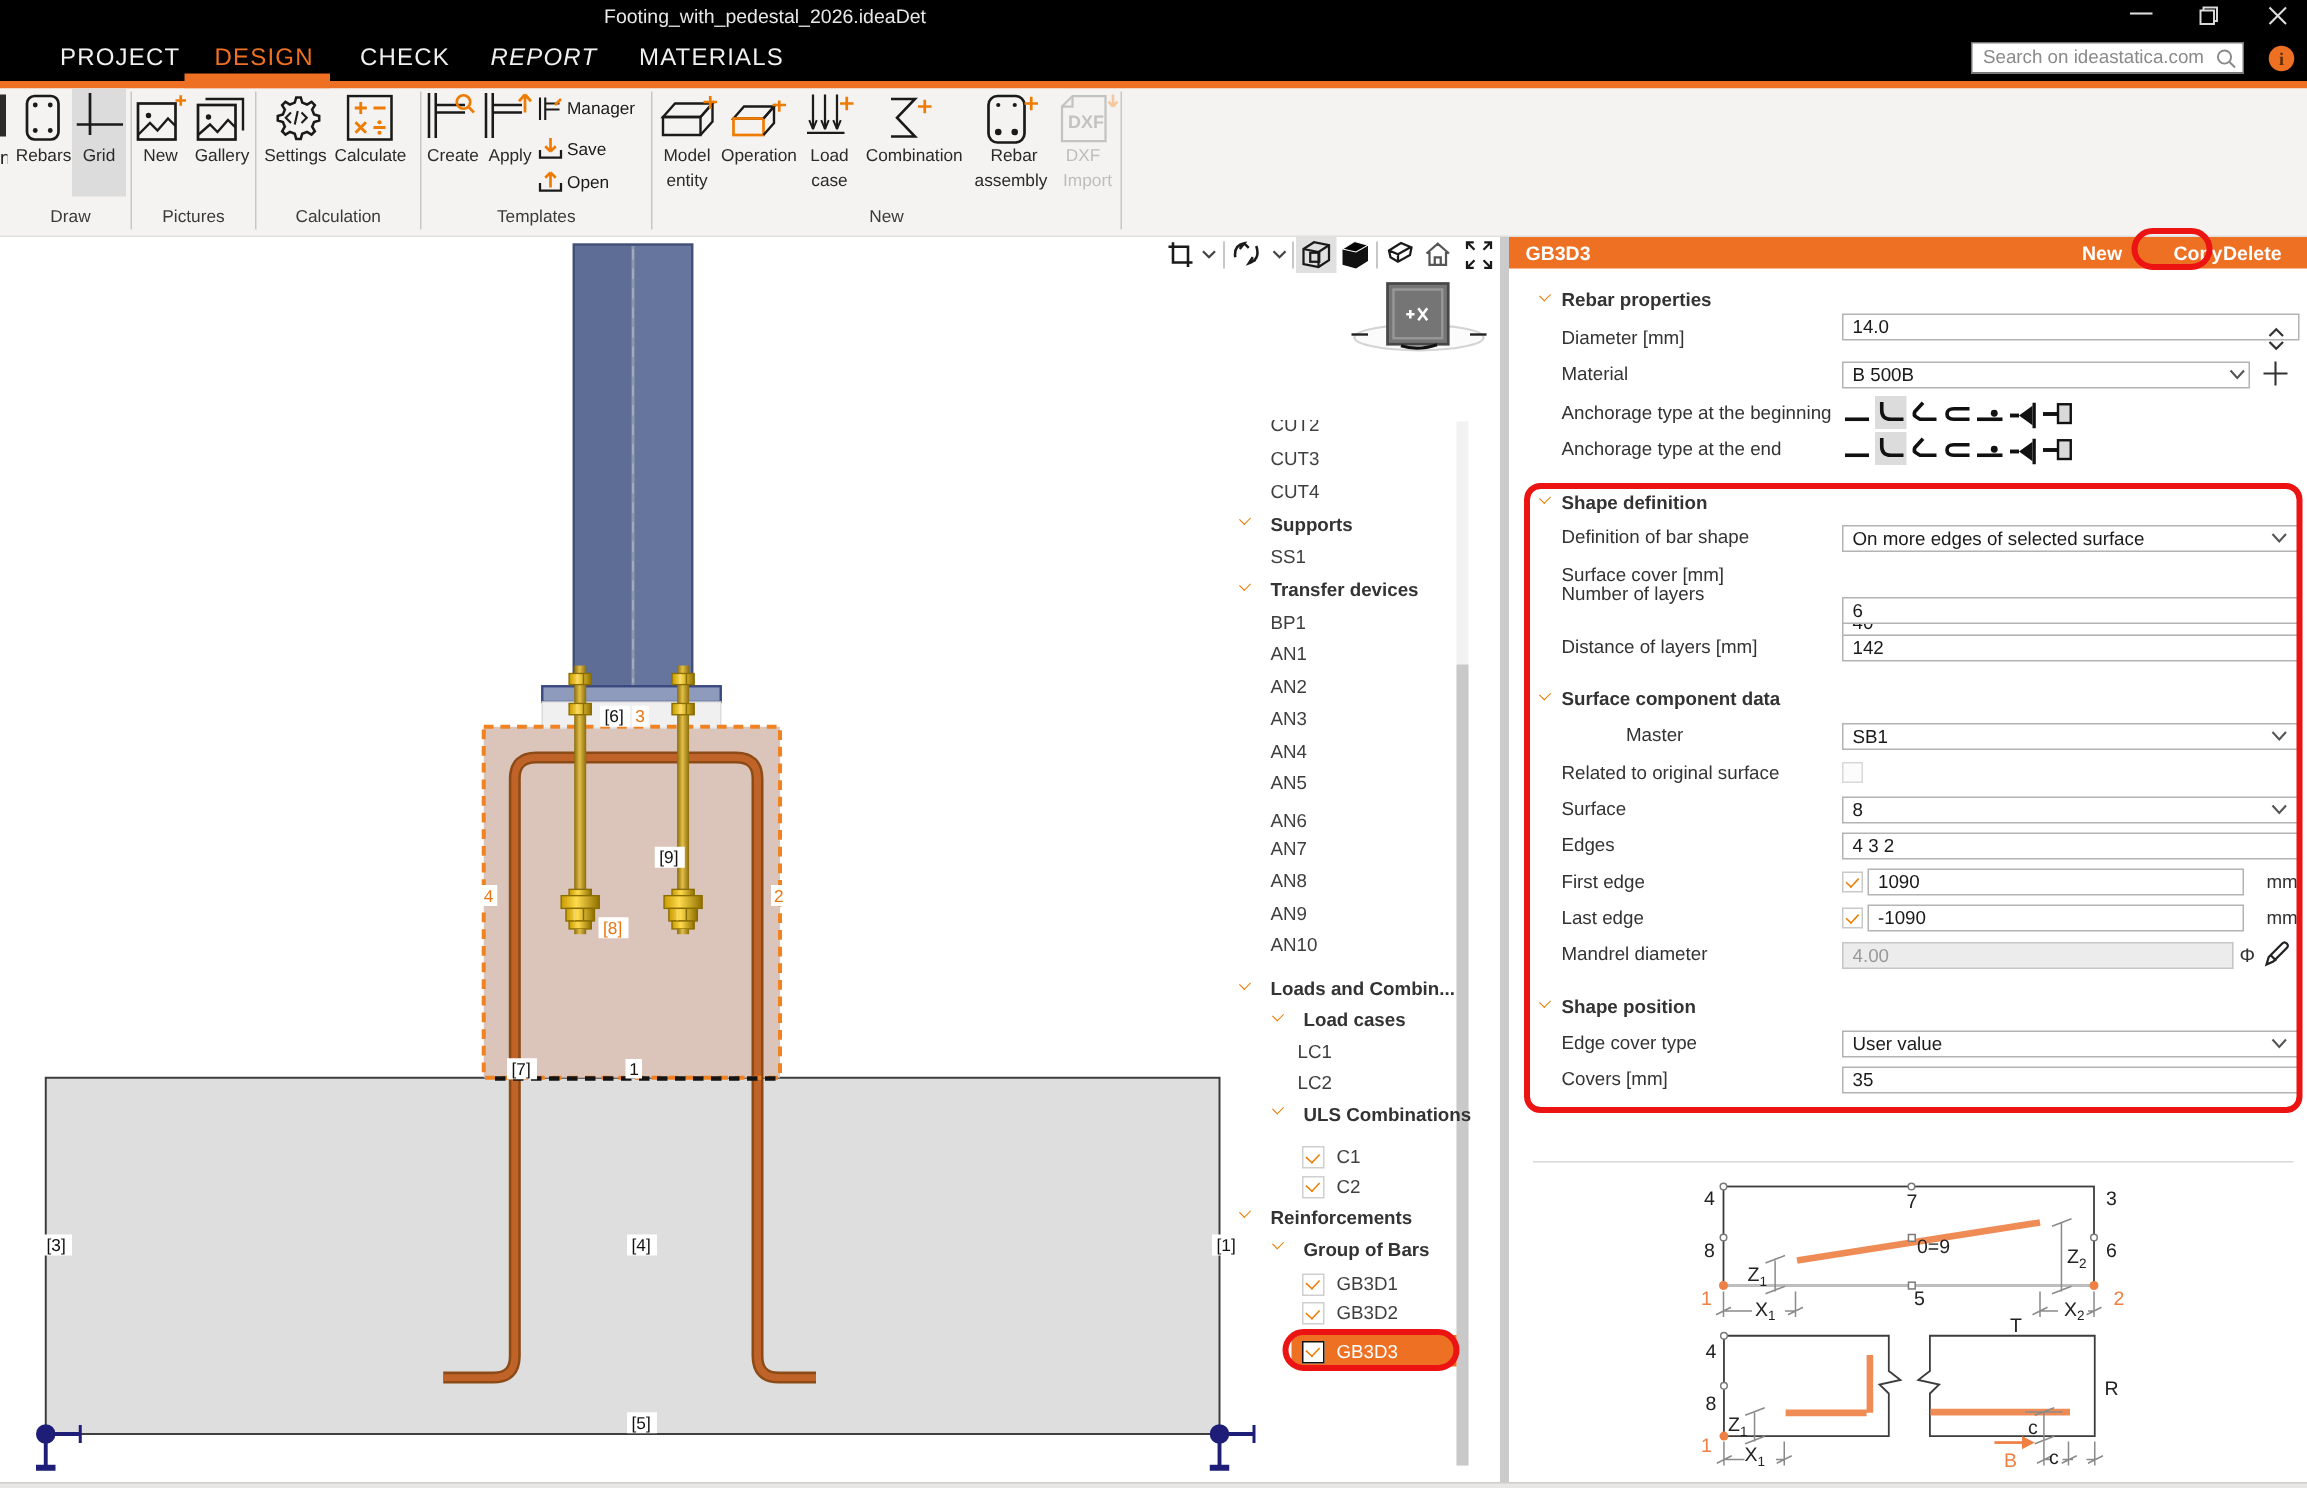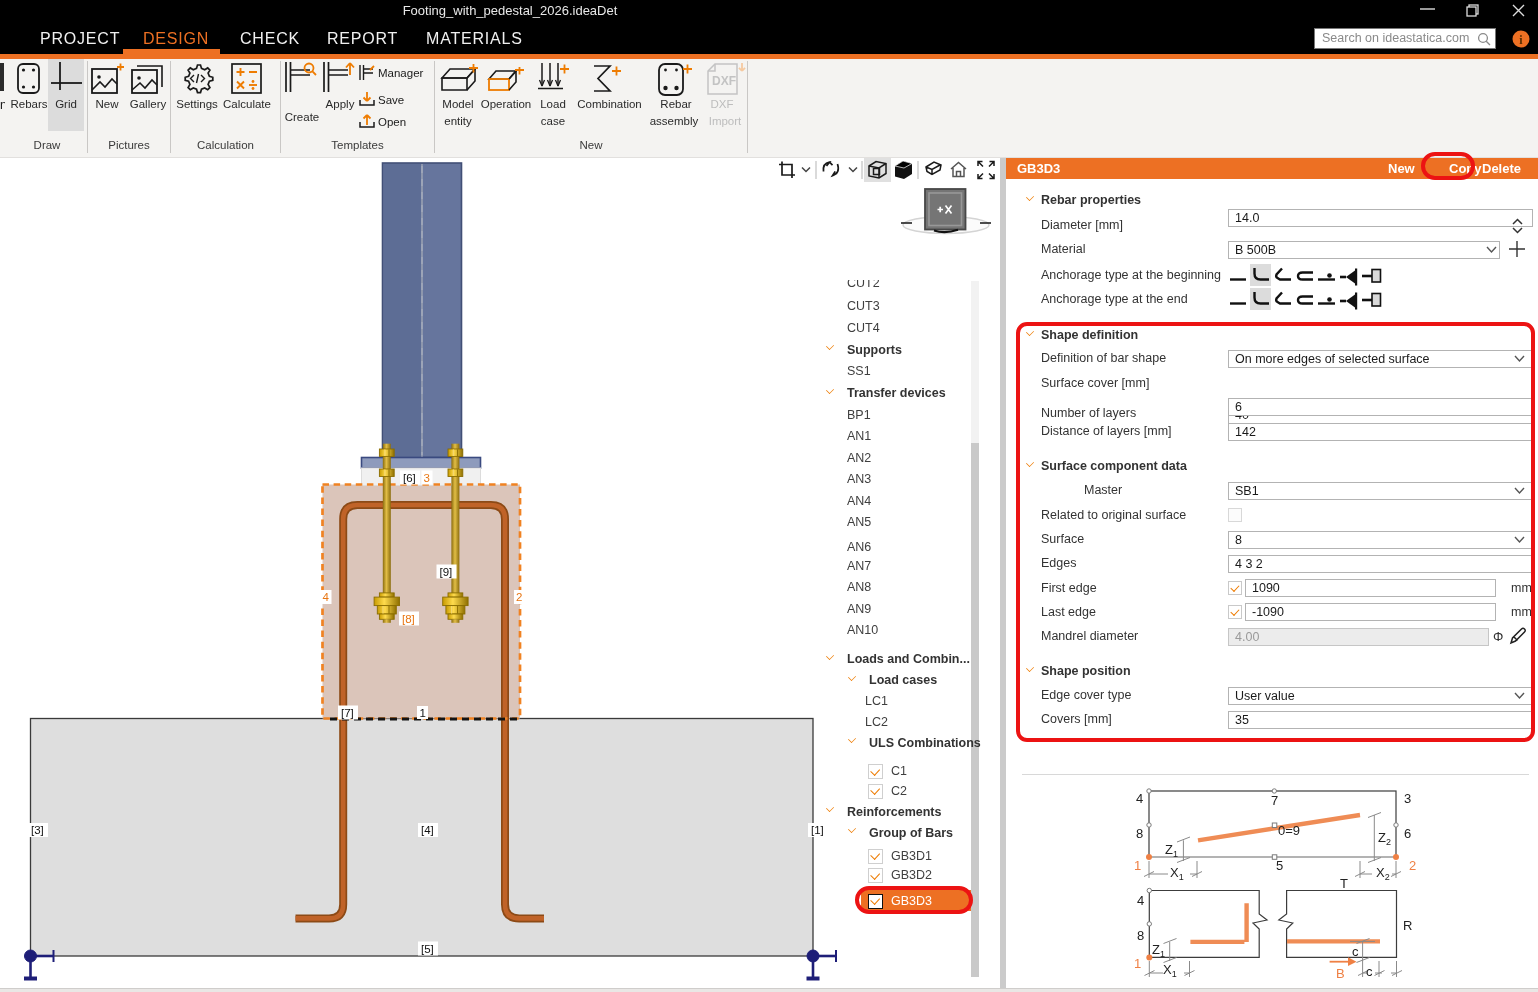--- a/index.html
+++ b/index.html
@@ -44,21 +44,21 @@
 </style>
 </head>
 <body>
 <div id="app">
 
   <div id="titlebar">
     <div id="titletext">Footing_with_pedestal_2026.ideaDet</div>
     <div class="tab" style="left:40px;">PROJECT</div>
     <div class="tab" style="left:143px;color:#ed7023;">DESIGN</div>
     <div class="tab" style="left:240px;">CHECK</div>
-    <div class="tab" style="left:327px;">REPORT</div>
+    <div class="tab" style="left:327px;font-style:italic;">REPORT</div>
     <div class="tab" style="left:426px;">MATERIALS</div>
     <svg class="abs" style="left:1414px;top:4px;" width="120" height="16">
       <line x1="6" y1="5" x2="21" y2="5" stroke="#ddd" stroke-width="1.4"></line>
       <rect x="55" y="1" width="9" height="9" fill="none" stroke="#ddd" stroke-width="1.3"></rect>
       <rect x="53" y="3" width="9" height="9" fill="#000" stroke="#ddd" stroke-width="1.3"></rect>
       <path d="M 99 1 L 110 12 M 110 1 L 99 12" stroke="#ddd" stroke-width="1.4"></path>
     </svg>
     <div id="searchbox">
         <span>Search on ideastatica.com</span>
       <svg class="abs" style="right:4px;top:3px;" width="14" height="14">
@@ -133,21 +133,21 @@
         <circle cx="22" cy="18.5" r="1.4" fill="#ee7c02"></circle>
         <circle cx="22" cy="25.5" r="1.4" fill="#ee7c02"></circle>
     </svg>
     <div class="rlabel" style="left:219px;top:38.5px;width:56px;">Calculate</div>
 
     <svg class="abs" style="left:284px;top:3px;" width="34" height="34">
       <path d="M 2 0 L 2 30 M 6.5 0 L 6.5 30 M 6.5 8 L 26 8 M 6.5 13 L 26 13" fill="none" stroke="#1a1a1a" stroke-width="1.7"></path>
       <circle cx="25" cy="6" r="4.5" fill="none" stroke="#ee7c02" stroke-width="1.8"></circle>
         <line x1="28.2" y1="9.2" x2="32" y2="13" stroke="#ee7c02" stroke-width="1.8"></line>
     </svg>
-    <div class="rlabel" style="left:281px;top:38.5px;width:42px;margin-top:13px;">Create</div>
+    <div class="rlabel" style="left:281px;top:38.5px;width:42px;">Create</div>
     <svg class="abs" style="left:322px;top:3px;" width="34" height="34">
       <path d="M 2 0 L 2 30 M 6.5 0 L 6.5 30 M 6.5 8 L 26 8 M 6.5 13 L 26 13" fill="none" stroke="#1a1a1a" stroke-width="1.7"></path>
       <path d="M 28 13 L 28 1 M 28 1 L 24 5.5 M 28 1 L 32 5.5" fill="none" stroke="#ee7c02" stroke-width="1.8"></path>
     </svg>
     <div class="rlabel" style="left:320px;top:38.5px;width:40px;">Apply</div>
     <svg class="abs" style="left:358px;top:5px;" width="18" height="18">
       <path d="M 2 1 L 2 16 M 5.5 1 L 5.5 16 M 5.5 5 L 15 5 M 5.5 9 L 15 9" fill="none" stroke="#1a1a1a" stroke-width="1.4"></path>
       <path d="M 12 6 L 16 2" stroke="#ee7c02" stroke-width="1.8"></path>
     </svg>
     <div class="rbtn" style="left:378px;top:7.5px;">Manager</div>
@@ -524,21 +524,21 @@
     </svg>
     <div class="pchev" style="top:170px;"></div>
       <div class="phead" style="top:170px;">Shape definition</div>
     <div class="plabel" style="top:193px;">Definition of bar shape</div>
     <div class="pinput" style="top:192px;">On more edges of selected surface</div>
     <svg class="abs" style="left:508px;top:197px;" width="12" height="8">
         <path d="M 1 1 L 5.5 6 L 10 1" fill="none" stroke="#555" stroke-width="1.4"></path>
       </svg>
     <div class="plabel" style="top:217.5px;">Surface cover [mm]</div>
     <div class="pinput" style="top:216px;margin-top:32px;">40</div>
-    <div class="plabel" style="top:248px;">Number of layers</div>
+    <div class="plabel" style="top:231px;">Number of layers</div>
     <div class="pinput" style="top:240px;">6</div>
     <div class="plabel" style="top:266px;">Distance of layers [mm]</div>
     <div class="pinput" style="top:264.5px;">142</div>
     <div class="pchev" style="top:300.5px;"></div>
       <div class="phead" style="top:300.5px;">Surface component data</div>
     <div class="plabel" style="top:325px;margin-left:43px;">Master</div>
     <div class="pinput" style="top:324px;">SB1</div>
     <svg class="abs" style="left:508px;top:329px;" width="12" height="8">
         <path d="M 1 1 L 5.5 6 L 10 1" fill="none" stroke="#555" stroke-width="1.4"></path>
       </svg>

